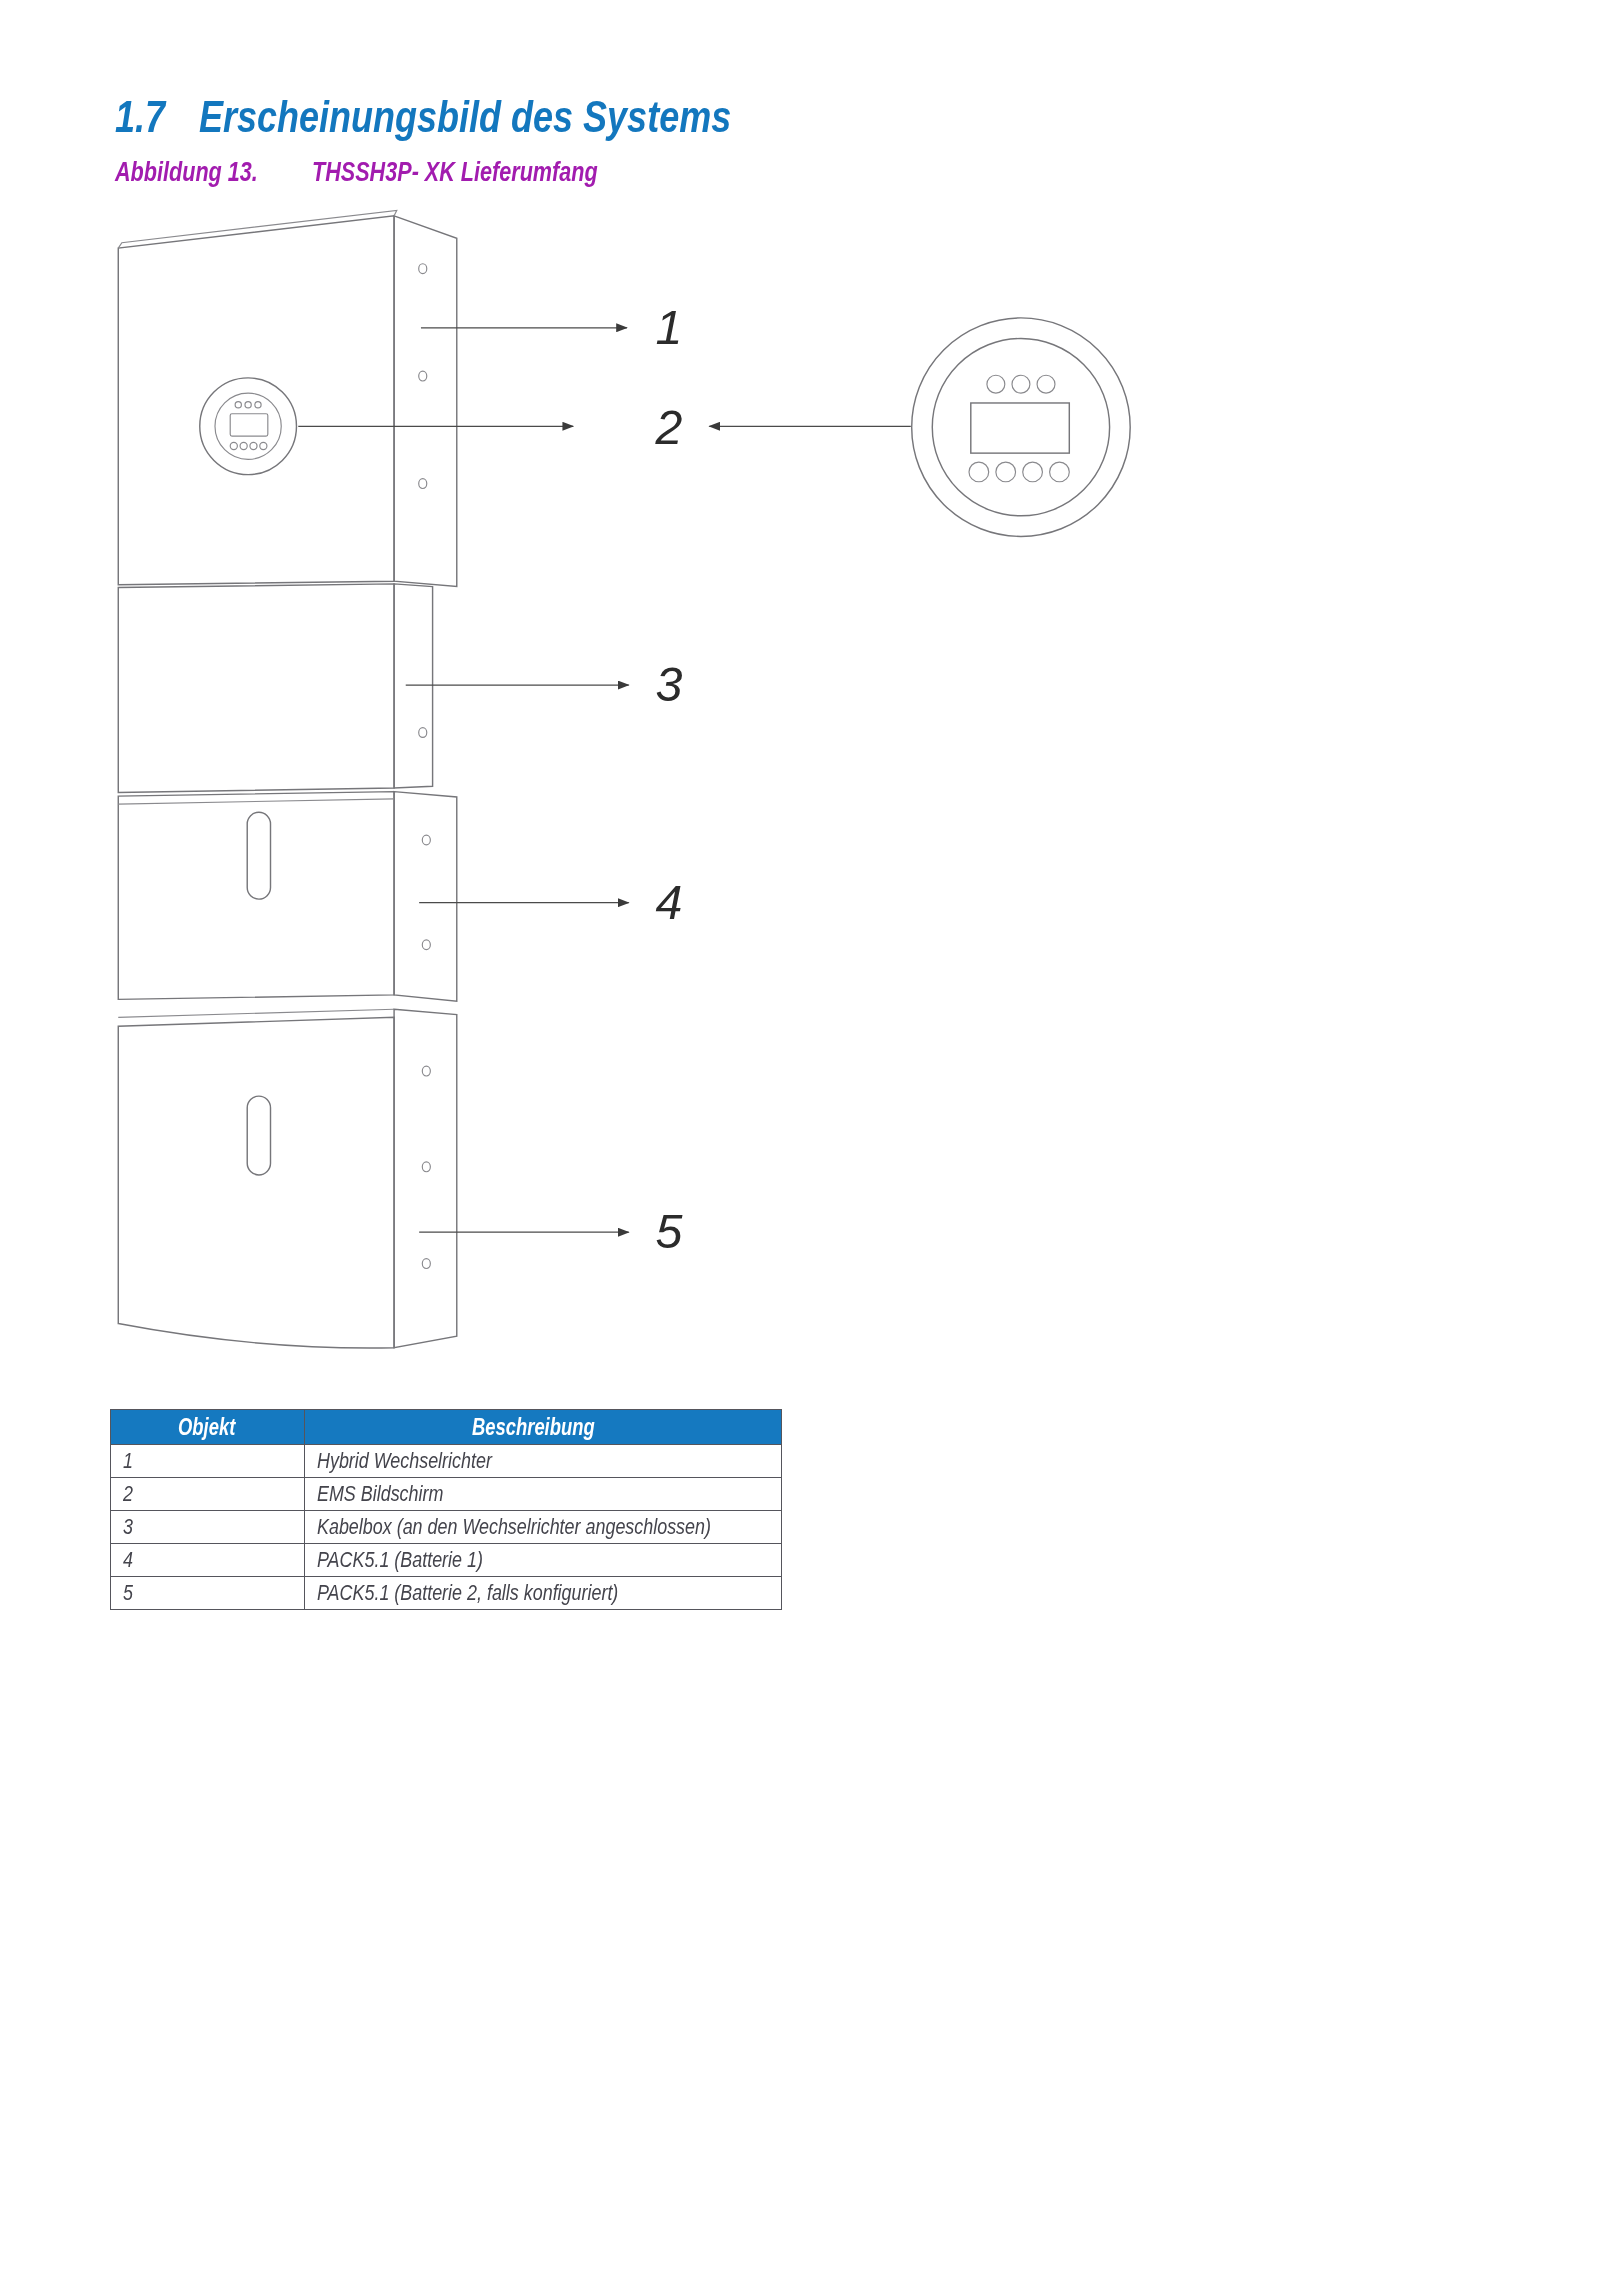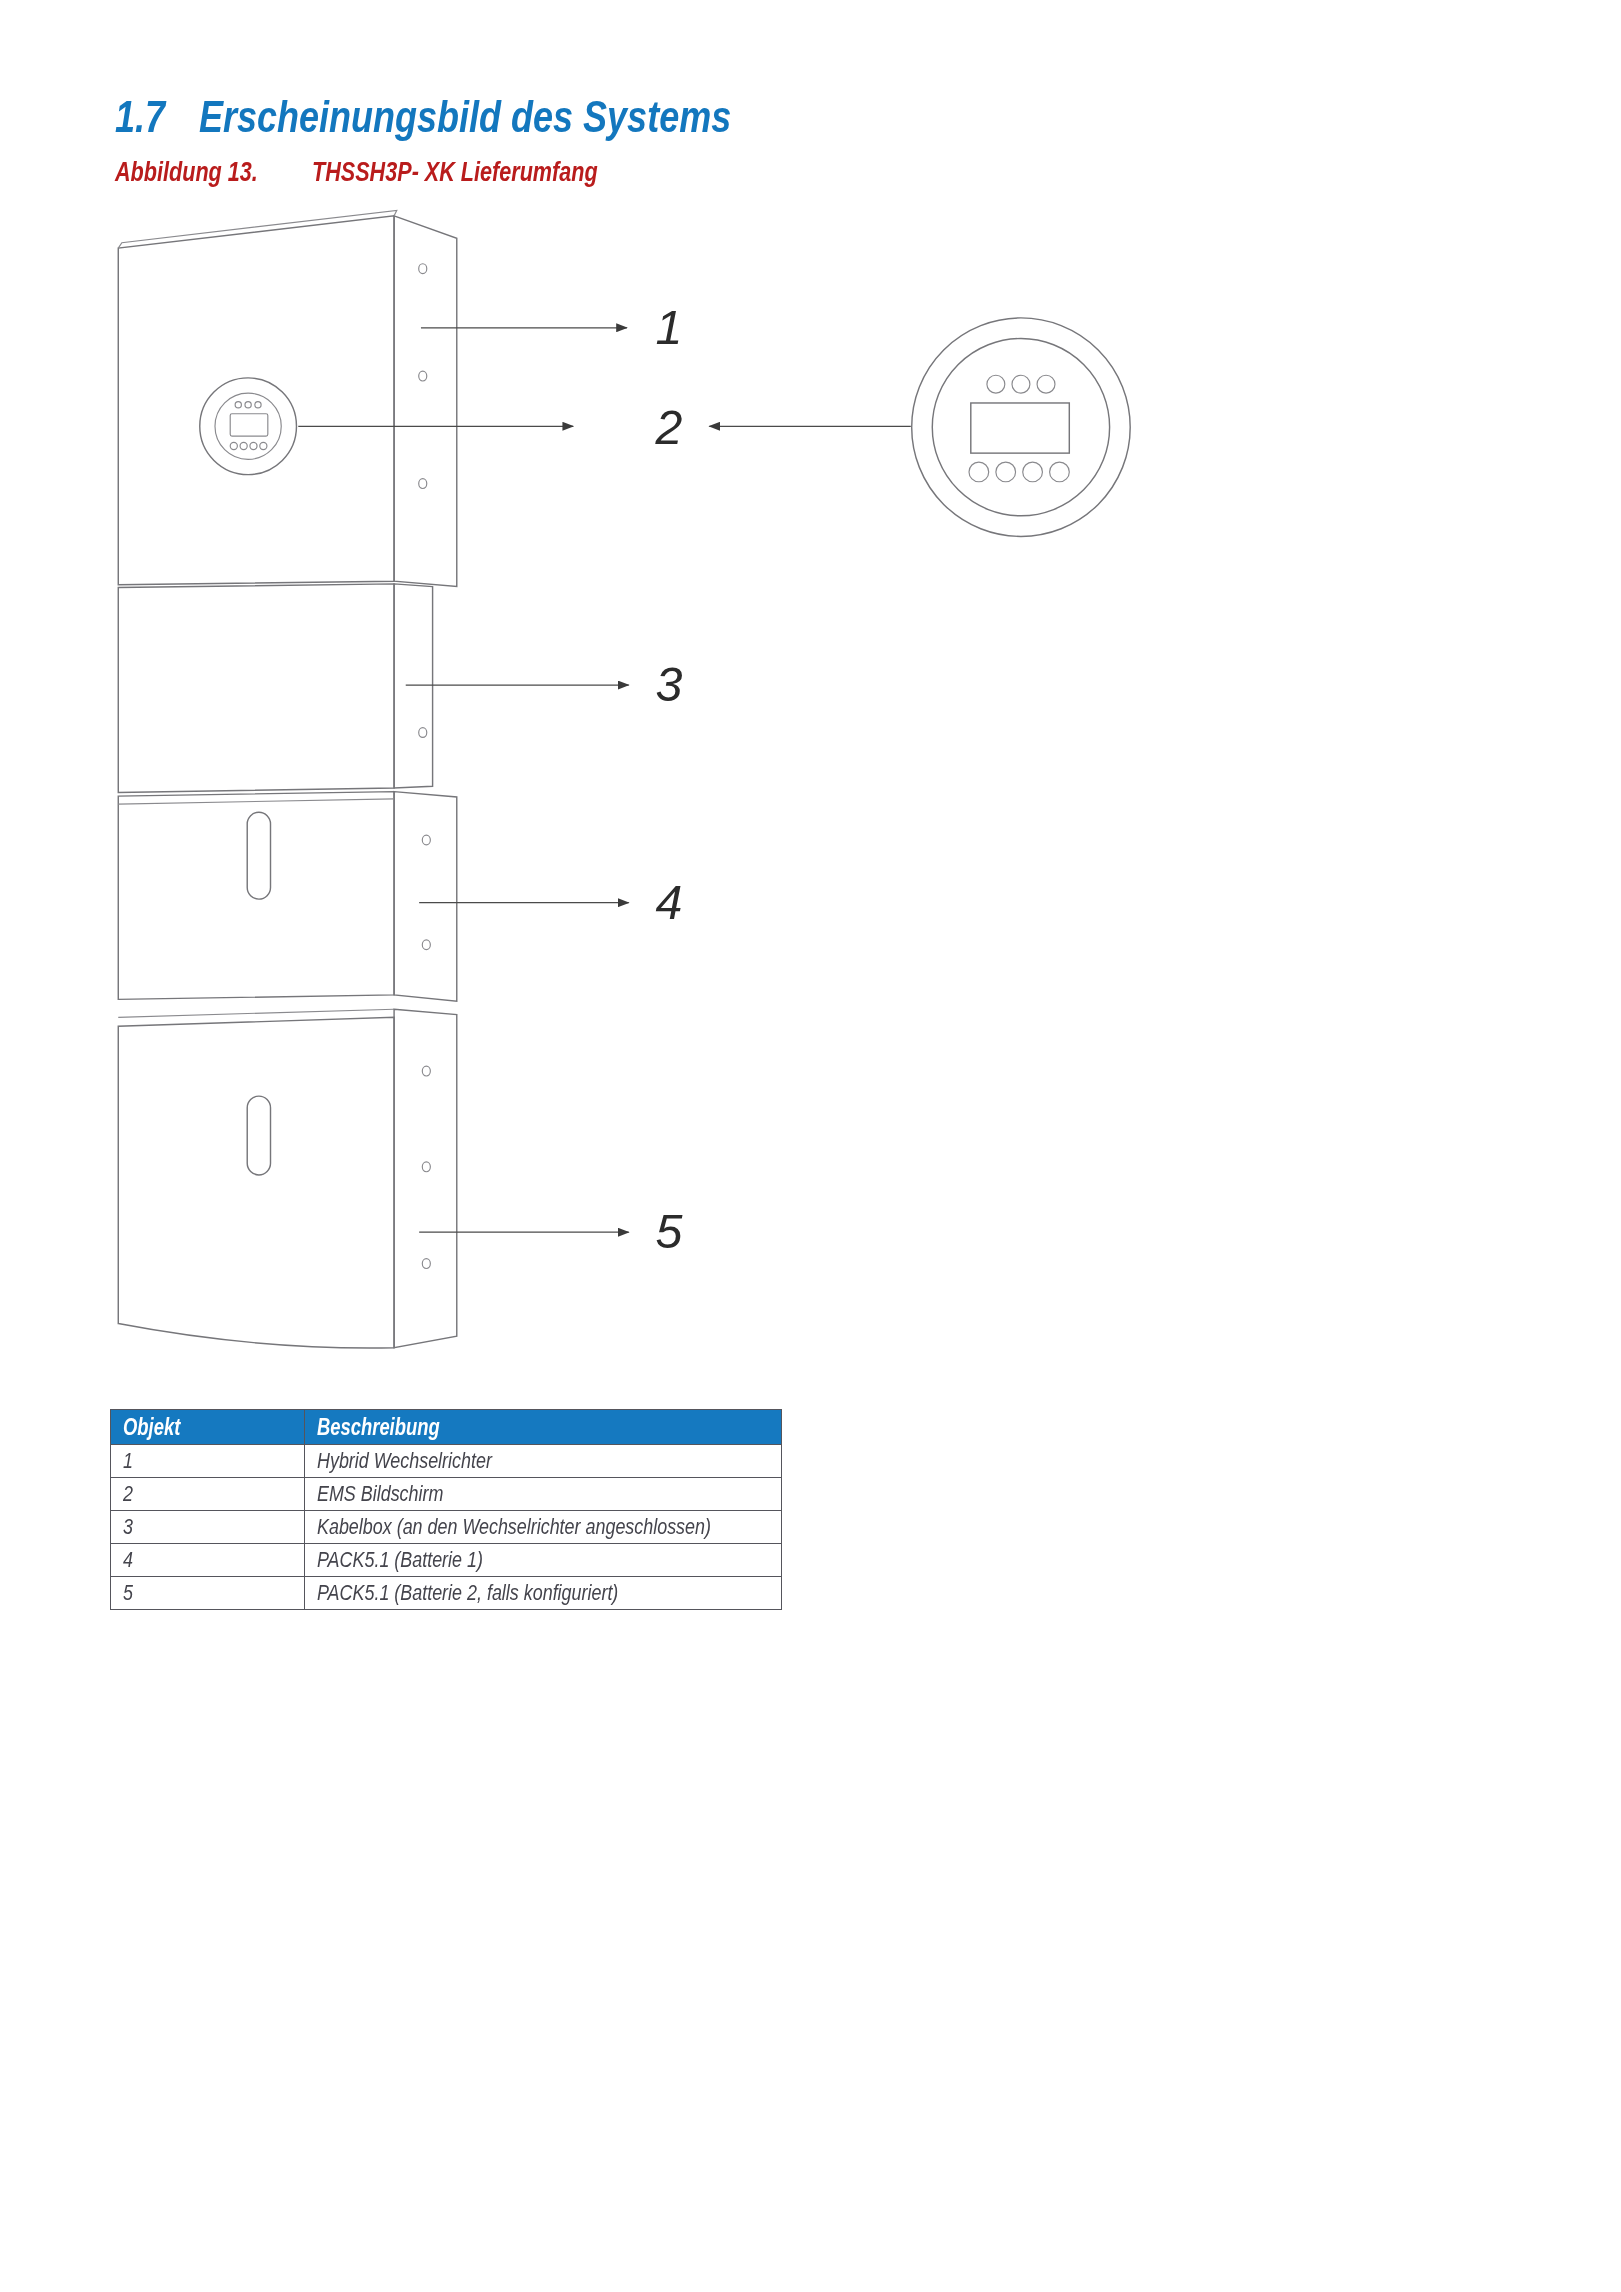--- a/index.html
+++ b/index.html
@@ -15,21 +15,21 @@
   
   .cx{display:inline-block;transform:scaleX(0.80);transform-origin:0 50%;white-space:nowrap;}
 
   .heading{
     position:absolute;left:115px;top:93px;
     font-size:45px;font-weight:bold;color:#1377BE;
     display:flex;gap:21.5px;line-height:1.05;
   }
   .caption{
     position:absolute;left:115px;top:158px;
-    font-size:27px;font-weight:bold;color:#b91c1c;
+    font-size:27px;font-weight:bold;color:#a21caf;
     display:flex;gap:18px;line-height:1.1;
   }
 
   svg.diagram{position:absolute;left:0;top:0;}
   .outline{fill:none;stroke:#76767a;stroke-width:1.6px;}
   .thin{fill:none;stroke:#8a8a8e;stroke-width:1.3px;}
   .leader{fill:none;stroke:#4a4a4a;stroke-width:1.4px;}
   .callout-num{
     font-family:"Liberation Sans", sans-serif;
     font-size:54px;font-weight:400;fill:#2b2b2b;
@@ -37,21 +37,21 @@
   }
 
   table.parts{
     position:absolute;left:110px;top:1409px;
     width:672px;border-collapse:collapse;table-layout:fixed;
   }
   table.parts col.c1{width:194px;}
   table.parts col.c2{width:477px;}
   table.parts th{
     background:#1579C0;color:#ffffff;
-    font-size:23px;font-weight:bold;text-align:left;
+    font-size:23px;font-weight:bold;text-align:center;
     height:34px;padding:0 0 0 11.6px;
     border:1.8px solid #55555c;
   }
   table.parts td{
     font-size:22.4px;font-weight:normal;color:#44444c;
     height:32px;padding:0 0 0 11.6px;
     border:1.8px solid #55555c;
     background:#ffffff;
   }
   .pagenum{

